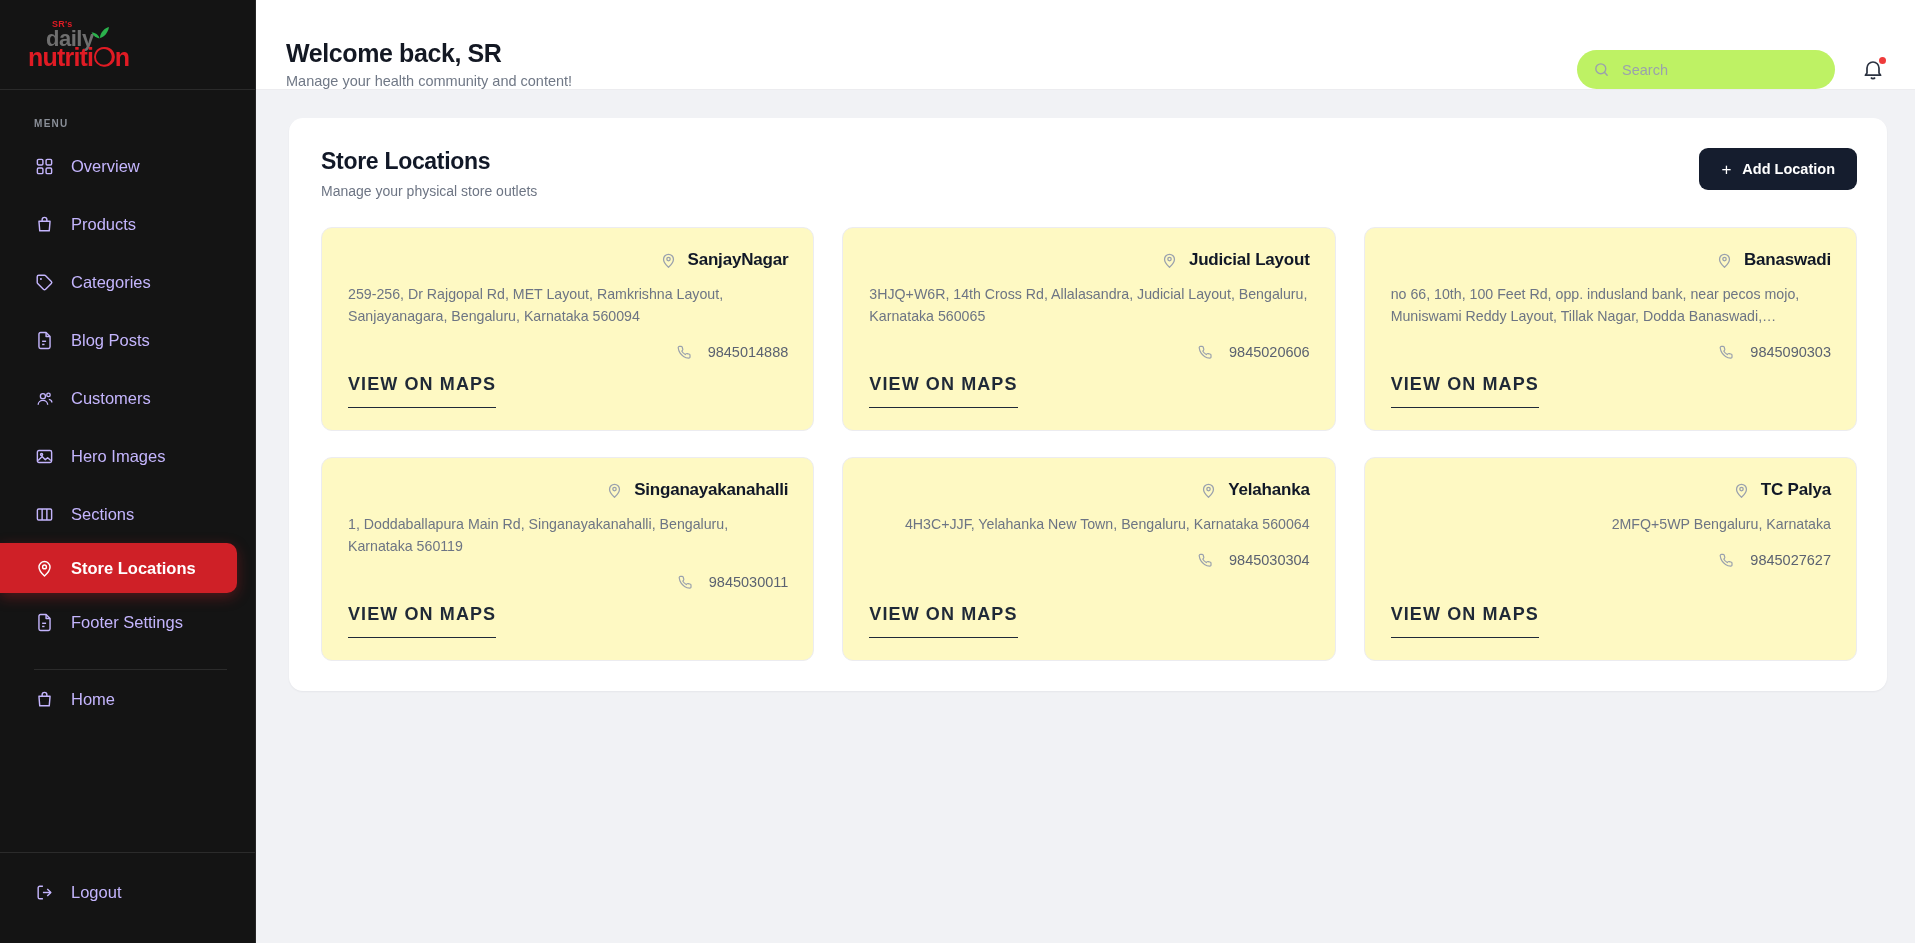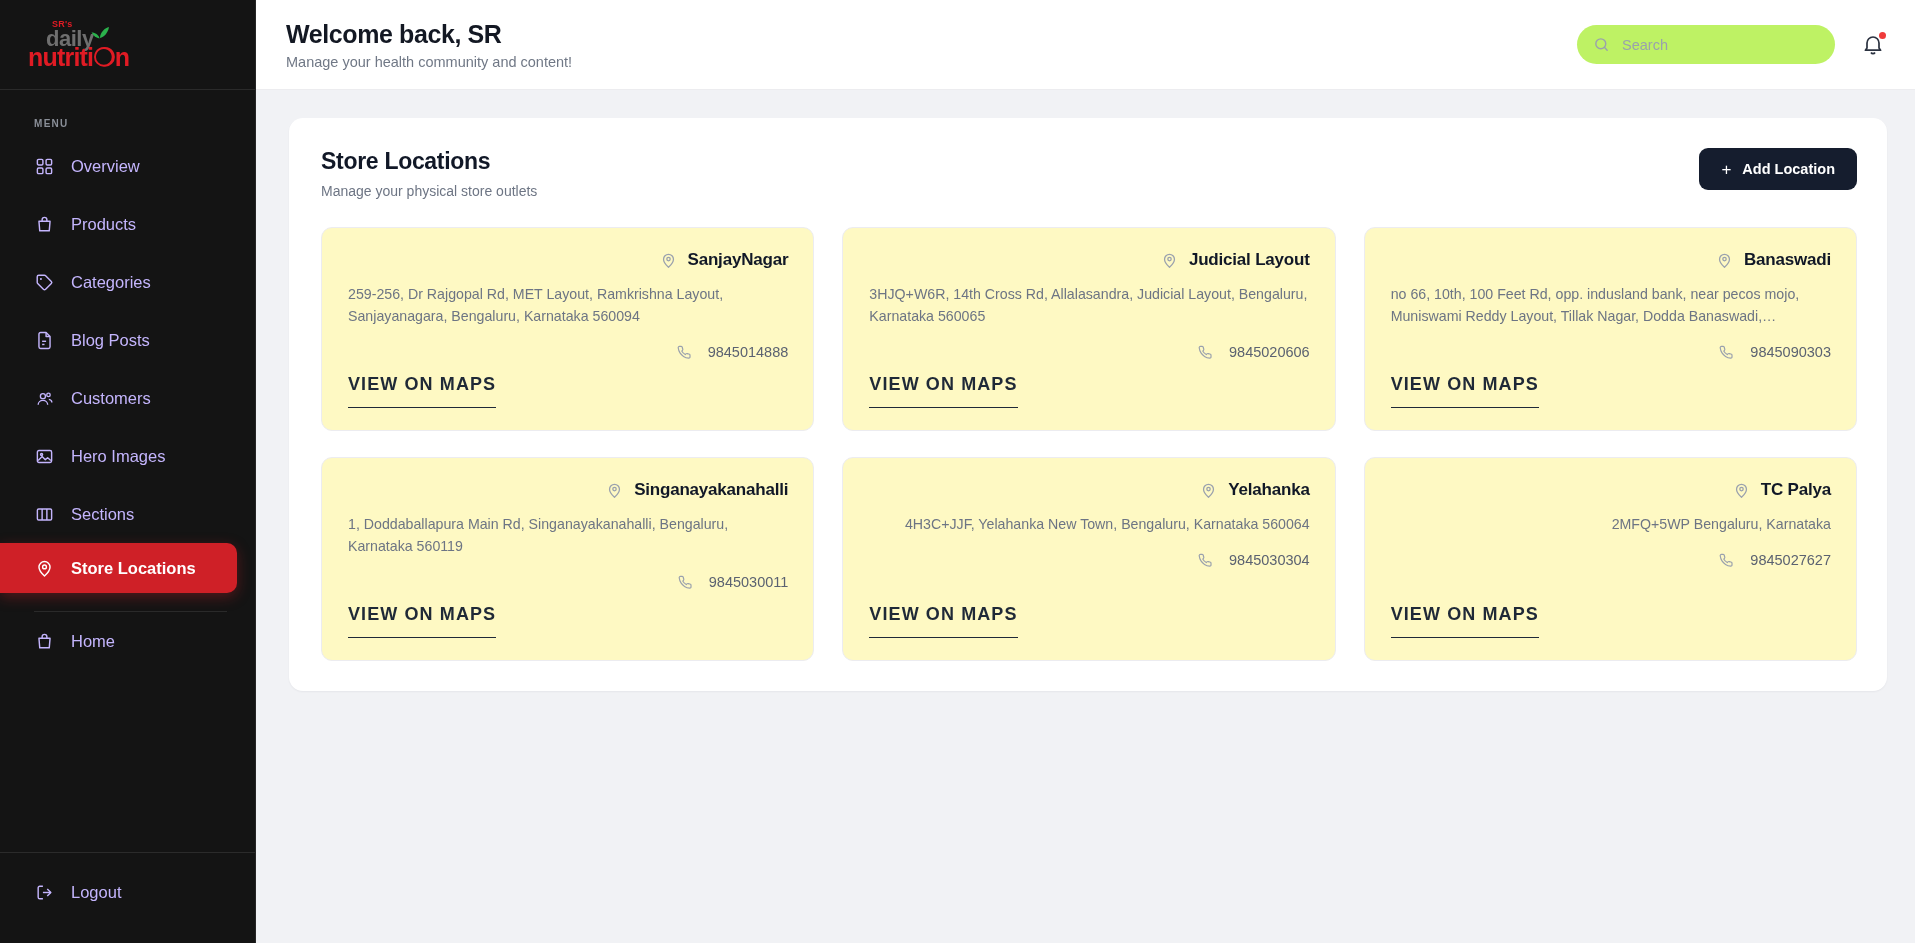--- a/index.html
+++ b/index.html
@@ -67,21 +67,21 @@
   }
   .divider { height: 1px; background: #2b2b2b; margin: 18px 28px 0 34px; }
 
   .sidebar-spacer { flex: 1 1 auto; }
   .sidebar-footer { border-top: 1px solid #2b2b2b; padding: 10px 0 22px; }
 
   
   .main { flex: 1 1 auto; display: flex; flex-direction: column; min-width: 0; }
   .topbar {
     height: 90px; flex: 0 0 90px; background: #ffffff;
-    display: flex; align-items: center; justify-content: space-between;
+    display: flex; align-items: flex-end; justify-content: space-between;
     padding: 0 30px 0 30px;
     border-bottom: 1px solid #ececef;
   }
   .welcome-title { font-size: 25px; font-weight: 700; color: #131823; letter-spacing: -.4px; }
   .welcome-sub { font-size: 14.5px; color: #707886; margin-top: 5px; }
   .topbar-right { display: flex; align-items: center; gap: 26px; }
   .search-box {
     width: 258px; height: 39px; background: #bef264;
     border-radius: 20px; display: flex; align-items: center;
     gap: 12px; padding: 0 16px; border: none;
@@ -252,20 +252,31 @@
       <div class="nav-item active">
         <span class="ico">
           <svg width="19" height="19" viewBox="0 0 24 24" fill="none" stroke="currentColor" stroke-width="1.8" stroke-linejoin="round">
             <path d="M12 21.5s7-6.2 7-11.3A7 7 0 0 0 5 10.2c0 5.1 7 11.3 7 11.3z"></path>
             <circle cx="12" cy="10" r="2.4"></circle>
           </svg>
         </span>
         <span>Store Locations</span>
       </div>
 
+      <div class="nav-item">
+        <span class="ico">
+          <svg width="19" height="19" viewBox="0 0 24 24" fill="none" stroke="currentColor" stroke-width="1.8" stroke-linejoin="round">
+            <path d="M14 2H7a2 2 0 0 0-2 2v16a2 2 0 0 0 2 2h10a2 2 0 0 0 2-2V7l-5-5z"></path>
+            <path d="M14 2v5h5"></path>
+              <path d="M9 13h5"></path>
+              <path d="M9 17h3"></path>
+          </svg>
+        </span>
+        <span>Footer Settings</span>
+      </div>
     </nav>
 
     <div class="divider"></div>
 
 
     <div class="nav">
       <div class="nav-item">
         <span class="ico">
           <svg width="19" height="19" viewBox="0 0 24 24" fill="none" stroke="currentColor" stroke-width="1.8" stroke-linejoin="round">
             <path d="M5 8h14l-1 12H6L5 8z"></path>

